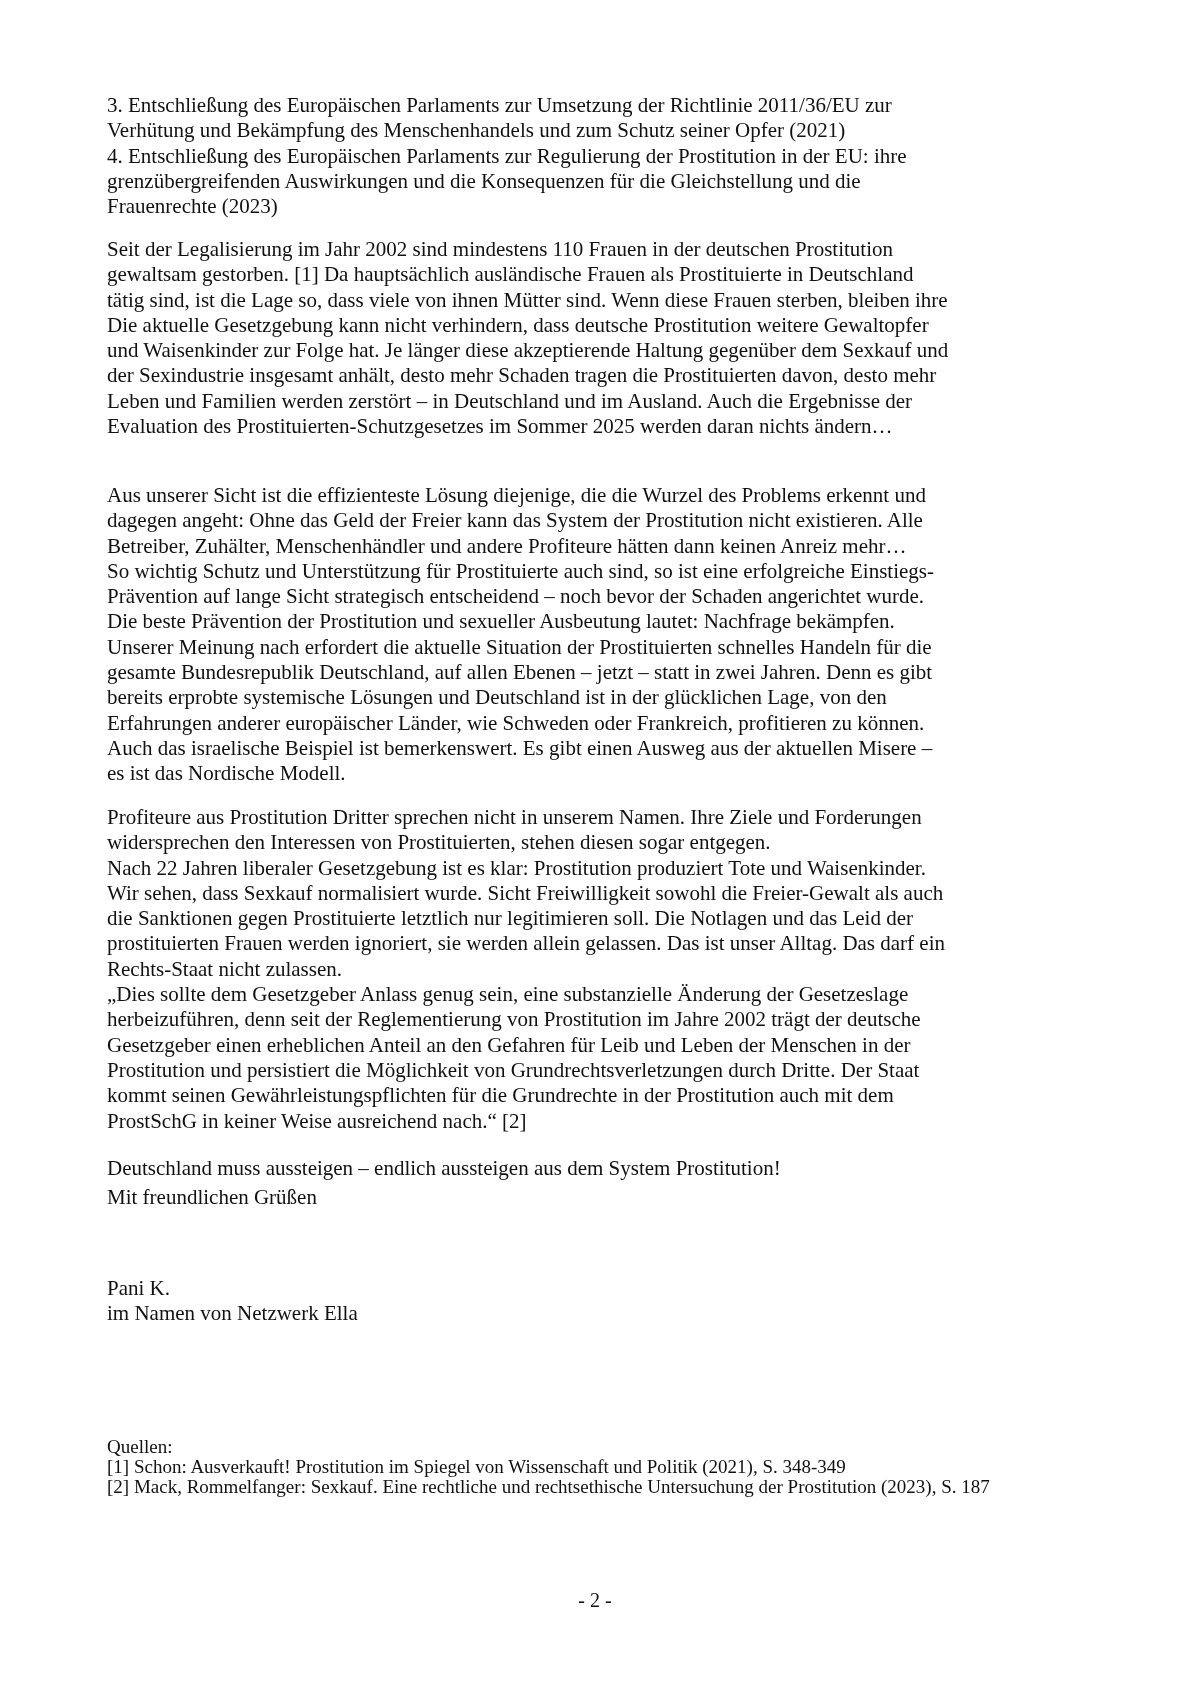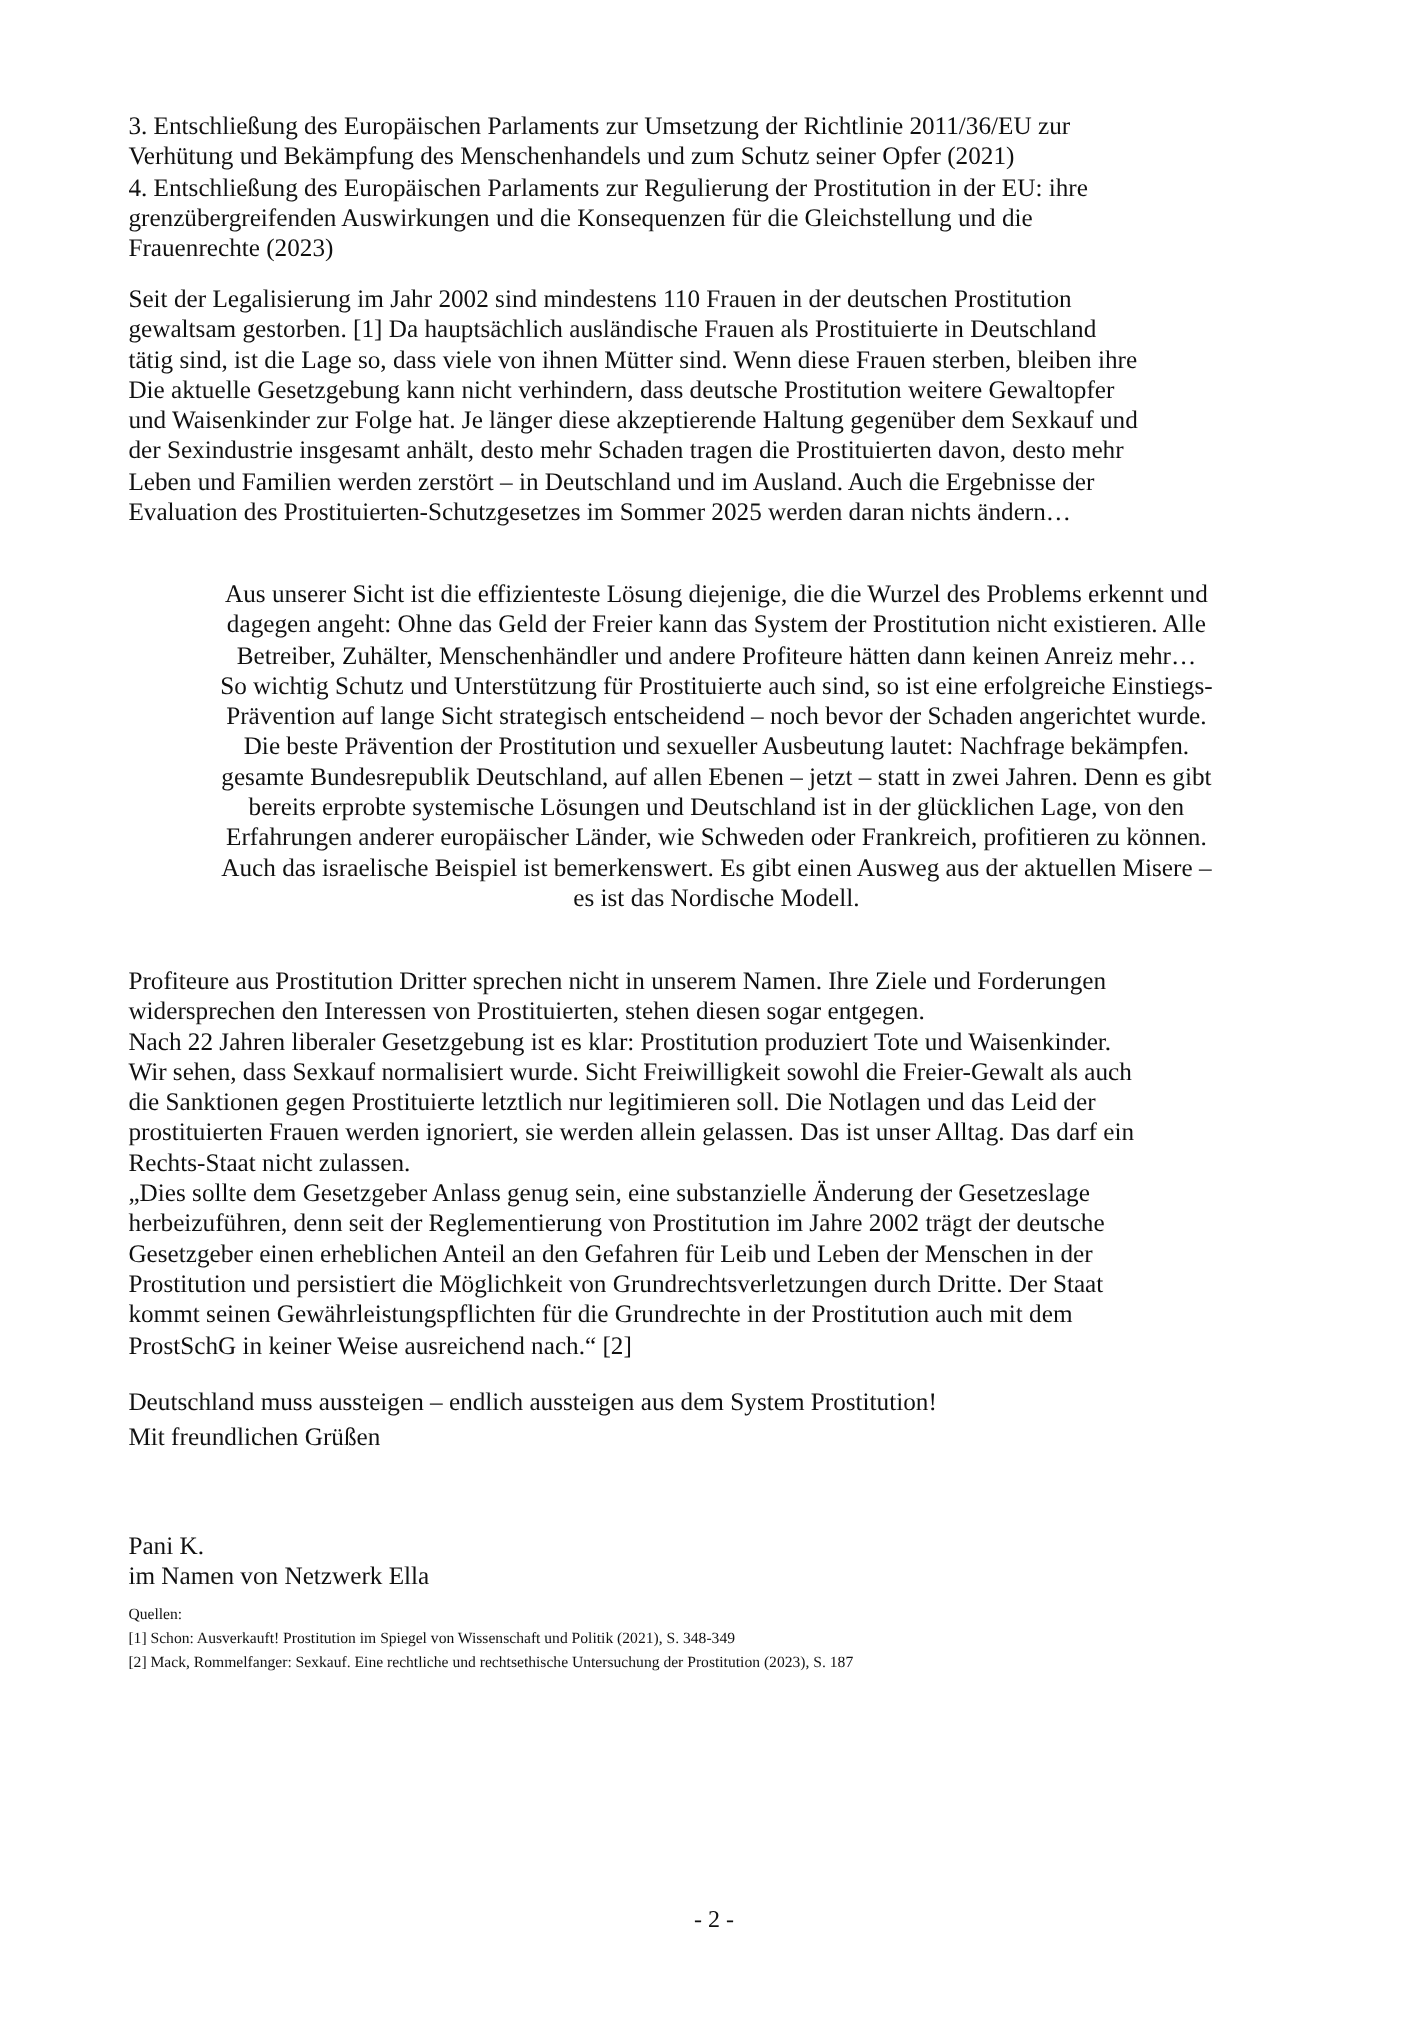--- a/index.html
+++ b/index.html
@@ -6,28 +6,28 @@
   body { width: 1190px; height: 1682px; position: relative; overflow: hidden; }
   .page { position: absolute; left: 0; top: 0; width: 1190px; height: 1682px; background: #fff; margin-top: 13px; }
   .text {
     position: absolute; left: 107px; width: 980px;
     font-family: "Liberation Serif", serif; font-size: 21px; line-height: 25.3px;
     color: #111; white-space: nowrap;
   }
   .text .ln { display: block; height: 25.3px; }
   #block1 { top: 80px; }
   #block2 { top: 224px; }
-  #block3 { top: 470px; text-align: center; }
+  #block3 { top: 470px; }
   #block4 { top: 792px; }
   #closing { top: 1143px; font-family: Liberation Serif, serif; }
   #greeting { top: 1172px; }
   #signature { top: 1263px; }
   .sources {
-    position: absolute; left: 107px; top: 1322px;
-    font-family: "Liberation Serif", serif; font-size: 13px; line-height: 20px; color: #111; white-space: nowrap;
+    position: absolute; left: 107px; top: 1424px;
+    font-family: "Liberation Serif", serif; font-size: 19px; line-height: 20px; color: #111; white-space: nowrap;
   }
   .sources .ln { display: block; height: 20px; }
   .pagenum {
     position: absolute; left: 0; width: 1190px; top: 1576px; text-align: center;
     font-family: "Liberation Serif", serif; font-size: 20px; color: #111;
   }
 </style>
 </head>
 <body>
 
@@ -52,20 +52,21 @@
     <span class="ln">Evaluation des Prostituierten-Schutzgesetzes im Sommer 2025 werden daran nichts ändern…</span>
   </div>
 
   <div class="text" id="block3">
     <span class="ln">Aus unserer Sicht ist die effizienteste Lösung diejenige, die die Wurzel des Problems erkennt und</span>
     <span class="ln">dagegen angeht: Ohne das Geld der Freier kann das System der Prostitution nicht existieren. Alle</span>
     <span class="ln">Betreiber, Zuhälter, Menschenhändler und andere Profiteure hätten dann keinen Anreiz mehr…</span>
     <span class="ln">So wichtig Schutz und Unterstützung für Prostituierte auch sind, so ist eine erfolgreiche Einstiegs-</span>
     <span class="ln">Prävention auf lange Sicht strategisch entscheidend – noch bevor der Schaden angerichtet wurde.</span>
     <span class="ln">Die beste Prävention der Prostitution und sexueller Ausbeutung lautet: Nachfrage bekämpfen.</span>
+    <span class="ln">Unserer Meinung nach erfordert die aktuelle Situation der Prostituierten schnelles Handeln für die</span>
     <span class="ln">gesamte Bundesrepublik Deutschland, auf allen Ebenen – jetzt – statt in zwei Jahren. Denn es gibt</span>
     <span class="ln">bereits erprobte systemische Lösungen und Deutschland ist in der glücklichen Lage, von den</span>
     <span class="ln">Erfahrungen anderer europäischer Länder, wie Schweden oder Frankreich, profitieren zu können.</span>
     <span class="ln">Auch das israelische Beispiel ist bemerkenswert. Es gibt einen Ausweg aus der aktuellen Misere –</span>
     <span class="ln">es ist das Nordische Modell.</span>
   </div>
 
   <div class="text" id="block4">
     <span class="ln">Profiteure aus Prostitution Dritter sprechen nicht in unserem Namen. Ihre Ziele und Forderungen</span>
     <span class="ln">widersprechen den Interessen von Prostituierten, stehen diesen sogar entgegen.</span>

